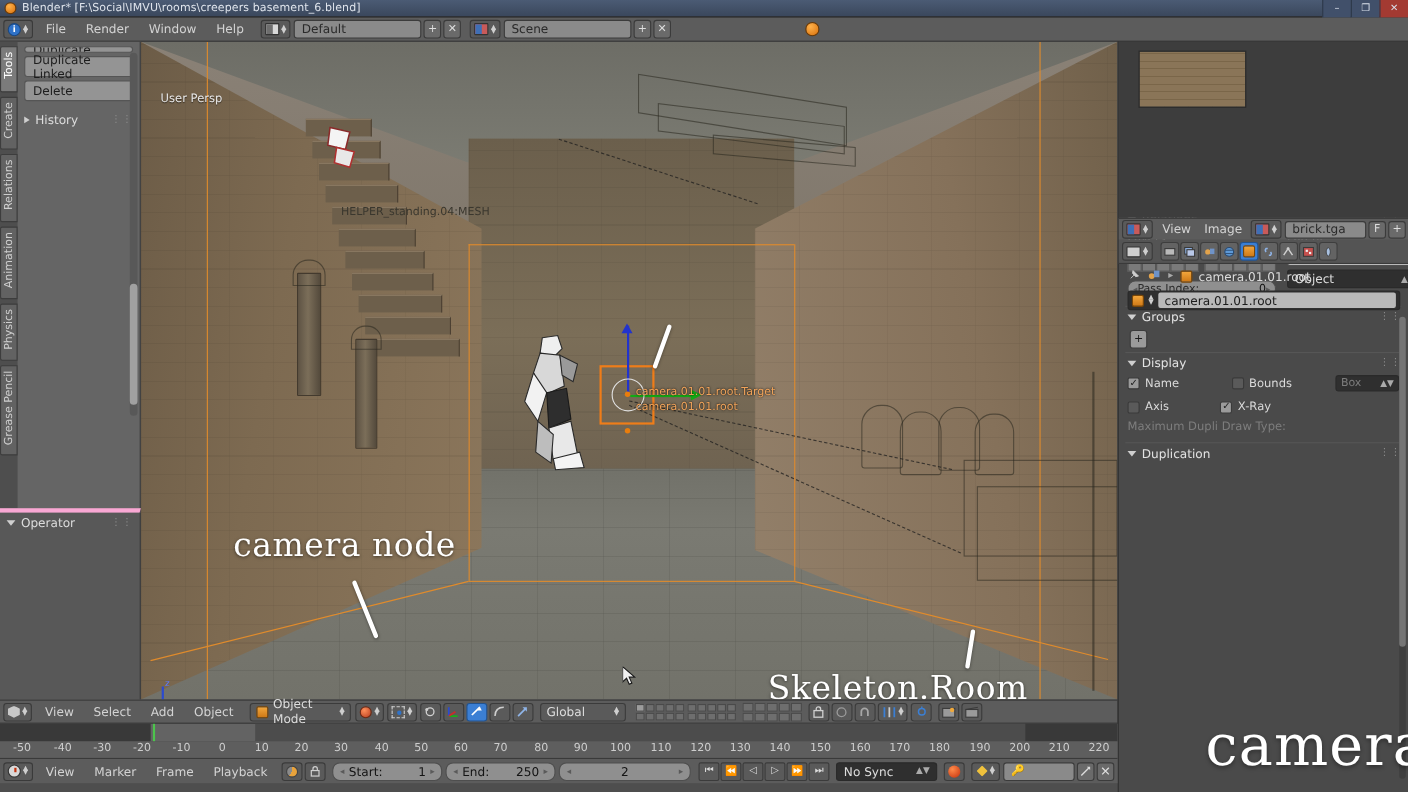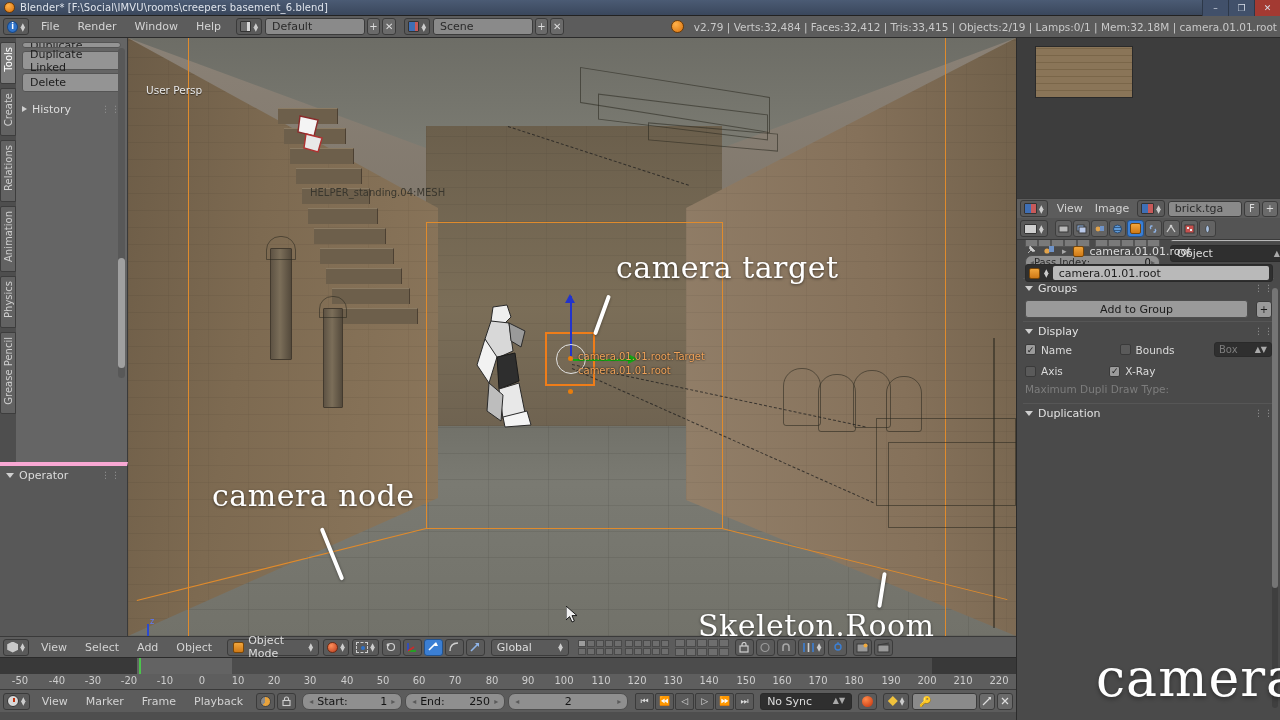--- a/index.html
+++ b/index.html
@@ -272,21 +272,20 @@
     </div>
     <div class="dropfield" style="width:116px">Scene</div>
     <div class="sqbtn">+</div>
     <div class="sqbtn">✕</div>
 
     <div class="engine">
       <span>Blender Render</span>
       <span class="sp" style="margin-left:auto;font-size:7px;color:#bbb">▲<br>▼</span>
     </div>
     <div class="hdr-logo"></div>
-    <div class="statustext">v2.79 | Verts:32,484 | Faces:32,412 | Tris:33,415 | Objects:2/19 | Lamps:0/1 | Mem:32.18M | camera.01.01.root</div>
   </div>
 
   <div class="viewport">
     <div class="scene">
       <div class="wall-back"></div>
       <div class="ceil"></div>
       <div class="floor">
           <div class="floor-grid"></div>
         </div>
       <div class="wall-center">
@@ -392,21 +391,20 @@
         <text x="16" y="30" fill="#ff6b6b" font-size="8" font-family="DejaVu Sans">x</text>
       </svg>
     </div>
 
     <div style="position:absolute;left:566px;top:568px;">
       <svg width="12" height="17" viewBox="0 0 12 17">
         <polygon points="0,0 0,14 3.6,10.6 6,16 8.4,15 6,9.6 11,9.6" fill="#f0f0f0" stroke="#1a1a1a" stroke-width="1"></polygon>
       </svg>
     </div>
 
-    <div class="annot" style="left:616px;top:212px;">camera target</div>
     <div class="stroke" style="left:600px;top:256px;width:4px;height:42px;transform:rotate(20deg);"></div>
 
     <div class="annot" style="left:212px;top:440px;">camera node</div>
     <div class="stroke" style="left:330px;top:488px;width:4px;height:56px;transform:rotate(-22deg);"></div>
 
     <div class="annot" style="left:698px;top:570px;">Skeleton.Room</div>
     <div class="stroke" style="left:880px;top:534px;width:4px;height:36px;transform:rotate(9deg);"></div>
   </div>
 
   <div class="toolshelf">
@@ -884,21 +882,20 @@
     </div>
 
     <div class="sec" style="margin-top:6px">
       <div class="sec-head">
         <span class="tri down"></span>
         <span>Groups</span>
         <span class="grip">⋮⋮</span>
       </div>
     </div>
     <div class="rowline">
-      <span class="bigbtn">Add to Group</span>
       <span class="sqbtn" style="background:#9a9a9a;color:#1b1b1b;">+</span>
     </div>
 
     <div class="sec">
       <div class="sec-head">
         <span class="tri down"></span>
         <span>Display</span>
         <span class="grip">⋮⋮</span>
       </div>
     </div>

